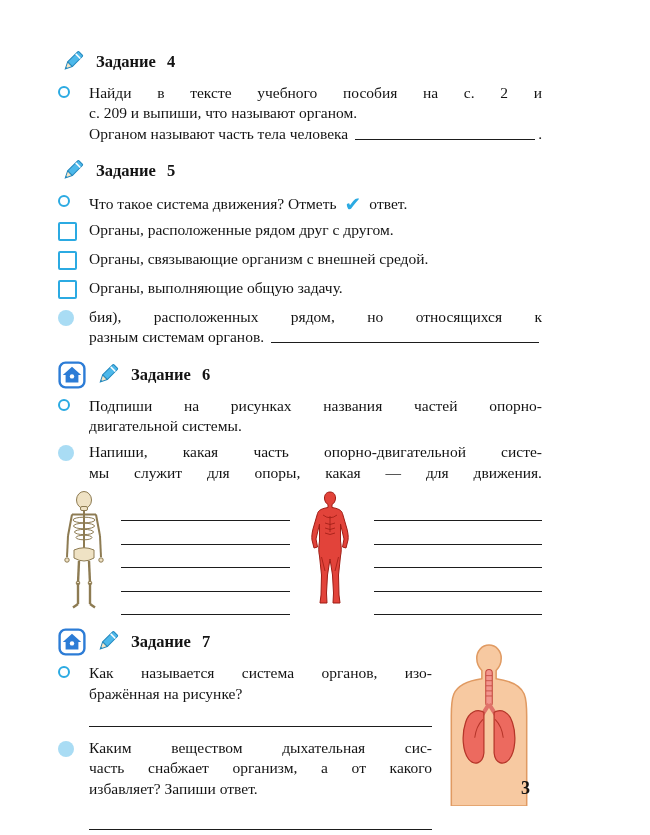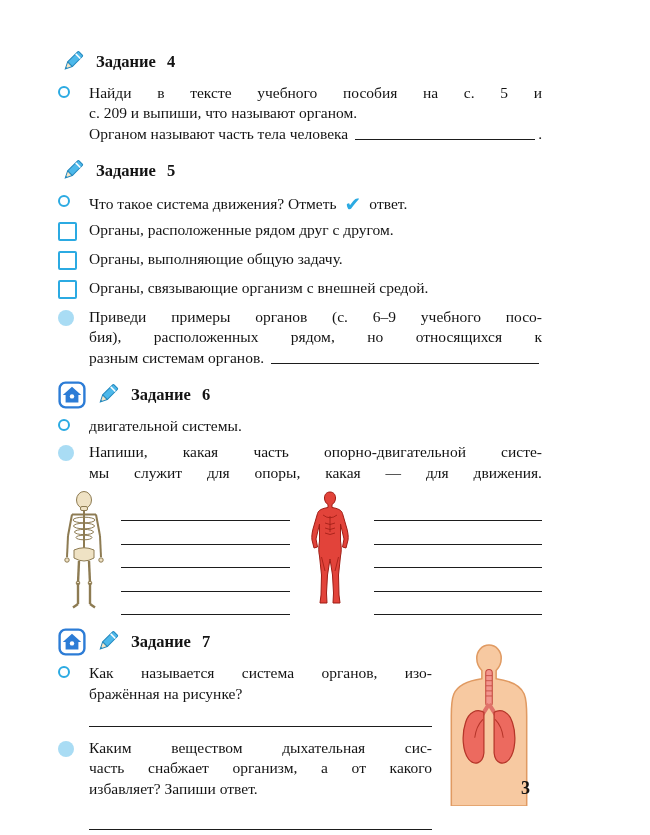--- a/index.html
+++ b/index.html
@@ -65,21 +65,21 @@
             </g>
           </svg>
         </span>
         <span class="title">Задание 4</span>
       </div>
       <div class="row">
         <div class="gutter">
             <span class="bullet-ring"></span>
           </div>
         <div class="textcol">
-          <div class="jline">Найди в тексте учебного пособия на с. 5 и</div>
+          <div class="jline">Найди в тексте учебного пособия на с. 2 и</div>
           <div>с. 209 и выпиши, что называют органом.</div>
           <div class="answer-row">
             <span>Органом называют часть тела человека</span>
             <span class="blank"></span>
             <span>.</span>
           </div>
         </div>
       </div>
     </section>
 
@@ -110,34 +110,33 @@
       <div class="row opt-row">
         <div class="gutter">
             <span class="checkbox"></span>
           </div>
         <div class="textcol">Органы, расположенные рядом друг с другом.</div>
       </div>
       <div class="row opt-row">
         <div class="gutter">
             <span class="checkbox"></span>
           </div>
+        <div class="textcol">Органы, связывающие организм с внешней средой.</div>
+      </div>
+      <div class="row opt-row">
+        <div class="gutter">
+            <span class="checkbox"></span>
+          </div>
         <div class="textcol">Органы, выполняющие общую задачу.</div>
       </div>
-      <div class="row opt-row">
-        <div class="gutter">
-            <span class="checkbox"></span>
-          </div>
-        <div class="textcol">Органы, связывающие организм с внешней средой.</div>
-      </div>
       <div class="row">
         <div class="gutter">
             <span class="bullet-dot"></span>
           </div>
         <div class="textcol">
-          <div class="jline">Приведи примеры органов (с. 6–9 учебного посо-</div>
           <div class="jline">бия), расположенных рядом, но относящихся к</div>
           <div class="answer-row">
             <span>разным системам органов.</span>
             <span class="blank"></span>
           </div>
         </div>
       </div>
     </section>
 
     <section class="task">
@@ -159,20 +158,21 @@
             </g>
           </svg>
         </span>
         <span class="title">Задание 6</span>
       </div>
       <div class="row">
         <div class="gutter">
             <span class="bullet-ring"></span>
           </div>
         <div class="textcol">
+          <div class="jline">Подпиши на рисунках названия частей опорно-</div>
           <div>двигательной системы.</div>
         </div>
       </div>
       <div class="row">
         <div class="gutter">
             <span class="bullet-dot"></span>
           </div>
         <div class="textcol">
           <div class="jline">Напиши, какая часть опорно-двигательной систе-</div>
           <div class="jline">мы служит для опоры, какая — для движения.</div>

